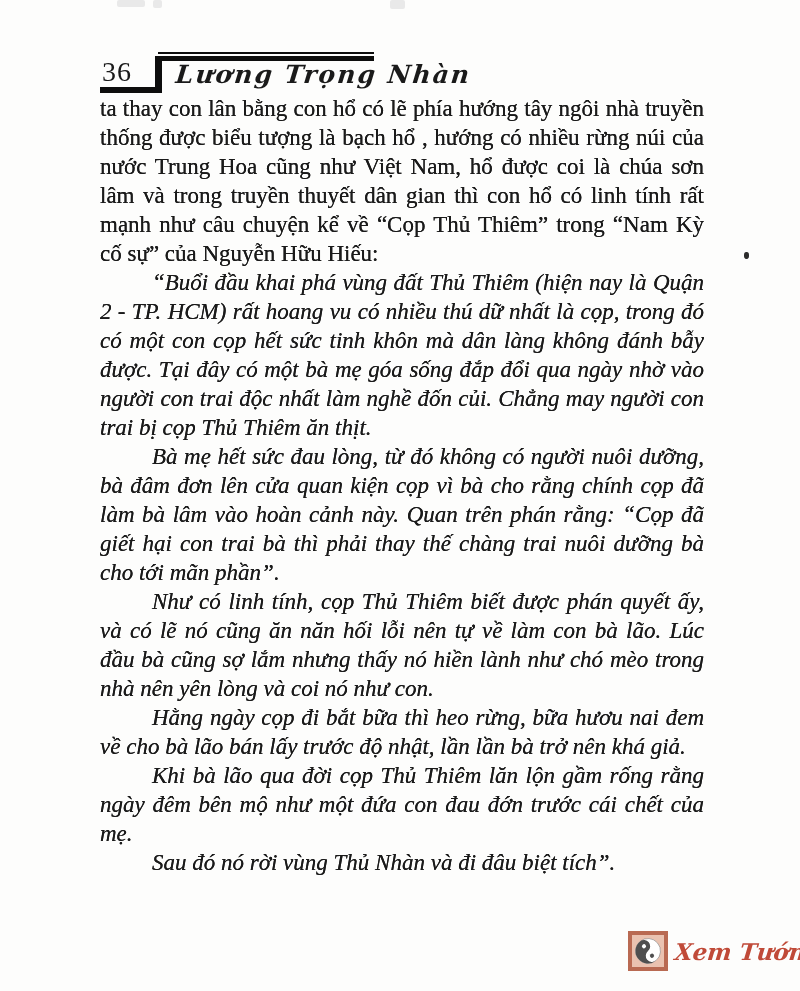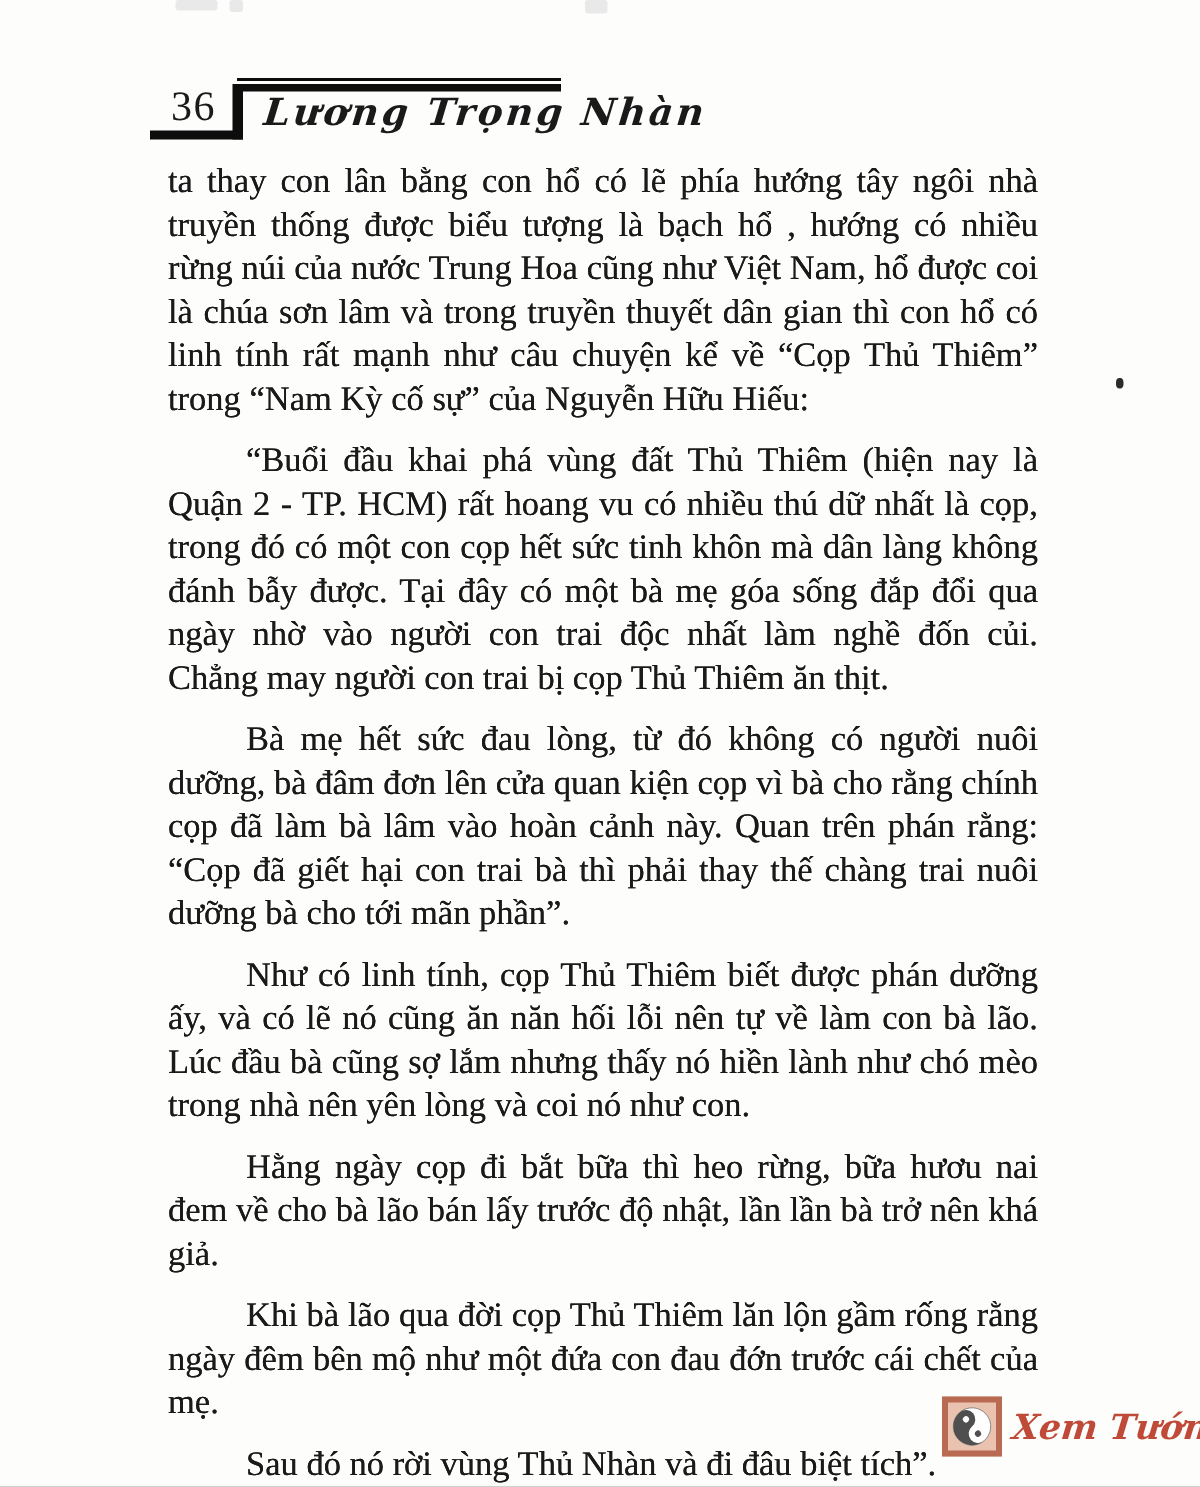--- a/index.html
+++ b/index.html
@@ -13,47 +13,47 @@
     color:#1a1a1a;
   }
 
   
   .artifact{position:absolute;background:#e9e9e9;border-radius:2px;}
   .speck{position:absolute;width:5px;height:7px;background:#2b2b2b;border-radius:45%;}
 
   
   .rule{position:absolute;background:#0d0d0d;}
   .page-num{
-    position:absolute;left:112px;top:56px;
+    position:absolute;left:100px;top:56px;
     font-size:28px;letter-spacing:1px;
     border-bottom:2px solid #111;
     padding:0 4px 1px 2px;
   }
   .author{
     position:absolute;left:176px;top:60px;
     font-size:25px;font-weight:bold;font-style:italic;
     font-family:"DejaVu Serif", serif;
     letter-spacing:2px;
     transform:skewX(-6deg);
     white-space:nowrap;
   }
 
   
   .content{
     position:absolute;left:100px;top:94px;width:604px;
   }
   .content p{
-    margin:12px;
+    margin:0;
     font-size:23px;
     line-height:29px;
     text-align:justify;
     text-shadow:0 0 .4px currentColor;
   }
   .content p.roman{text-indent:0;}
-  .content p.italic{text-indent:52px;}
+  .content p.italic{font-style:italic;text-indent:52px;}
 
   
   .watermark{
     position:absolute;left:628px;top:931px;
     display:flex;align-items:center;gap:7px;
   }
   .wm-icon{
     width:32px;height:32px;
     border:4px solid #b96a52;
     background:#eac2b0;
@@ -85,21 +85,21 @@
     <div class="rule" style="left:158px;top:56px;width:216px;height:5px;"></div>
     <div class="rule" style="left:155px;top:56px;width:7px;height:37px;"></div>
     <div class="rule" style="left:100px;top:87px;width:62px;height:6px;"></div>
     <span class="author">Lương Trọng Nhàn</span>
   </div>
 
   <div class="content">
       <p class="roman">ta thay con lân bằng con hổ có lẽ phía hướng tây ngôi nhà truyền thống được biểu tượng là bạch hổ , hướng có nhiều rừng núi của nước Trung Hoa cũng như Việt Nam, hổ được coi là chúa sơn lâm và trong truyền thuyết dân gian thì con hổ có linh tính rất mạnh như câu chuyện kể về “Cọp Thủ Thiêm” trong “Nam Kỳ cố sự” của Nguyễn Hữu Hiếu:</p>
       <p class="italic">“Buổi đầu khai phá vùng đất Thủ Thiêm (hiện nay là Quận 2 - TP. HCM) rất hoang vu có nhiều thú dữ nhất là cọp, trong đó có một con cọp hết sức tinh khôn mà dân làng không đánh bẫy được. Tại đây có một bà mẹ góa sống đắp đổi qua ngày nhờ vào người con trai độc nhất làm nghề đốn củi. Chẳng may người con trai bị cọp Thủ Thiêm ăn thịt.</p>
       <p class="italic">Bà mẹ hết sức đau lòng, từ đó không có người nuôi dưỡng, bà đâm đơn lên cửa quan kiện cọp vì bà cho rằng chính cọp đã làm bà lâm vào hoàn cảnh này. Quan trên phán rằng: “Cọp đã giết hại con trai bà thì phải thay thế chàng trai nuôi dưỡng bà cho tới mãn phần”.</p>
-      <p class="italic">Như có linh tính, cọp Thủ Thiêm biết được phán dưỡng ấy, và có lẽ nó cũng ăn năn hối lỗi nên tự về làm con bà lão. Lúc đầu bà cũng sợ lắm nhưng thấy nó hiền lành như chó mèo trong nhà nên yên lòng và coi nó như con.</p>
+      <p class="italic">Như có linh tính, cọp Thủ Thiêm biết được phán quyết ấy, và có lẽ nó cũng ăn năn hối lỗi nên tự về làm con bà lão. Lúc đầu bà cũng sợ lắm nhưng thấy nó hiền lành như chó mèo trong nhà nên yên lòng và coi nó như con.</p>
       <p class="italic">Hằng ngày cọp đi bắt bữa thì heo rừng, bữa hươu nai đem về cho bà lão bán lấy trước độ nhật, lần lần bà trở nên khá giả.</p>
       <p class="italic">Khi bà lão qua đời cọp Thủ Thiêm lăn lộn gầm rống rằng ngày đêm bên mộ như một đứa con đau đớn trước cái chết của mẹ.</p>
       <p class="italic">Sau đó nó rời vùng Thủ Nhàn và đi đâu biệt tích”.</p>
     </div>
 
   <div class="watermark">
     <span class="wm-icon" style="border-color: rgb(185, 106, 82);">
       <svg width="26" height="26" viewBox="0 0 100 100" aria-hidden="true">
         <circle cx="50" cy="50" r="48" fill="#ffffff" stroke="#777" stroke-width="2"></circle>
         <path d="M50,2 a48,48 0 0,0 0,96 a24,24 0 0,1 0,-48 a24,24 0 0,0 0,-48 Z" fill="#4f4f4f"></path>

